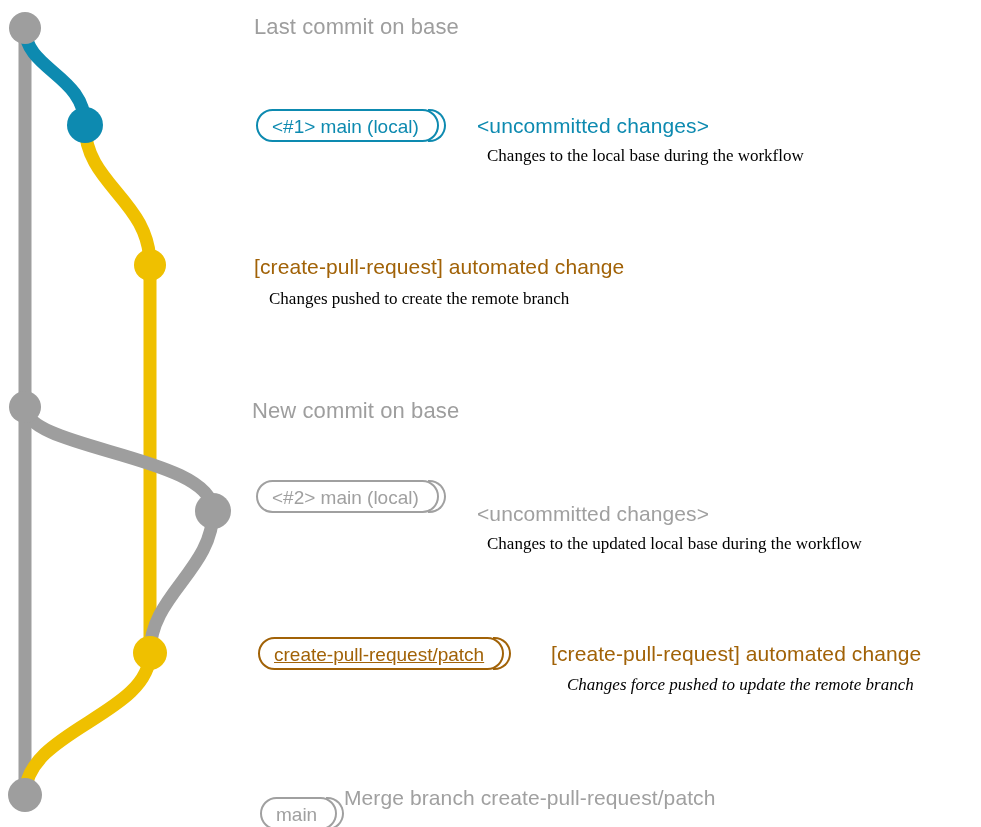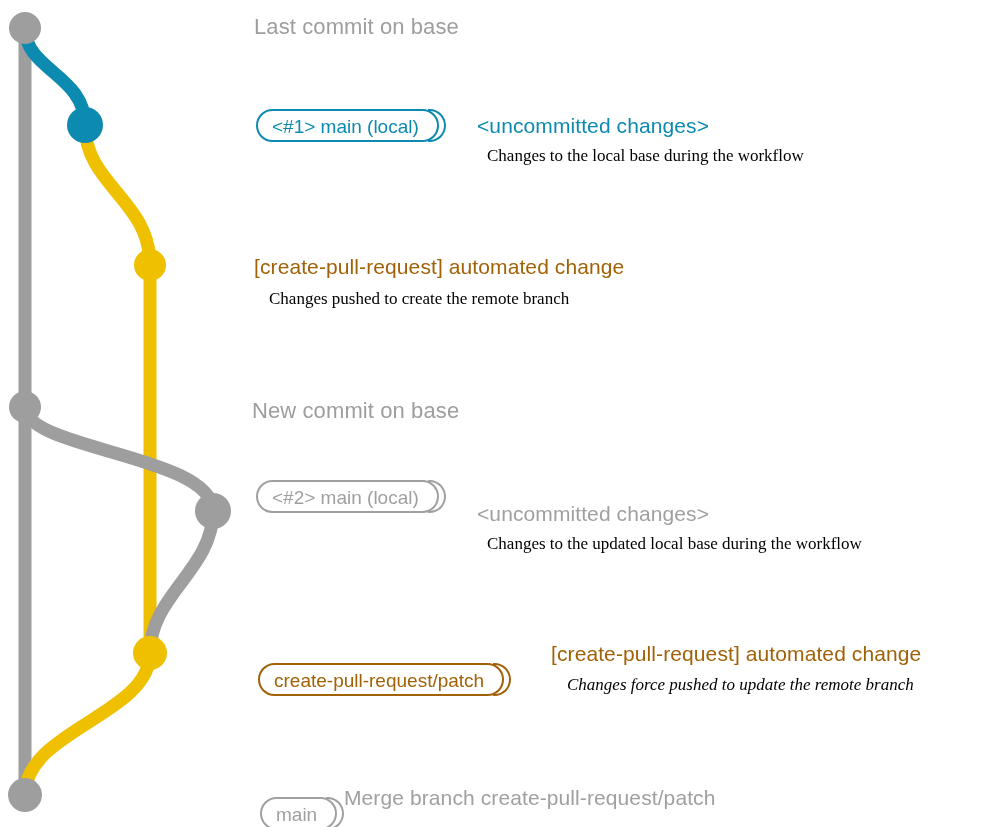--- a/index.html
+++ b/index.html
@@ -120,18 +120,18 @@
 
 <div class="commit-subject c-yellow" style="left:254px; top:255px;">[create-pull-request] automated change</div>
 <div class="commit-note" style="left:269px; top:289px;text-align:right;">Changes pushed to create the remote branch</div>
 
 <div class="plain-heading c-gray" style="left:252px; top:398px;">New commit on base</div>
 
 <div class="ref-pill c-grayd" style="left:256px; top:480px;">&lt;#2&gt; main (local)</div>
 <div class="commit-subject c-grayd" style="left:477px; top:502px;">&lt;uncommitted changes&gt;</div>
 <div class="commit-note" style="left:487px; top:534px;">Changes to the updated local base during the workflow</div>
 
-<div class="ref-pill c-yellow" style="left:258px; top:663px;">create-pull-request/patch</div>
+<div class="ref-pill c-yellow" style="left:258px; top:637px;text-decoration:underline;">create-pull-request/patch</div>
 <div class="commit-subject c-yellow" style="left:551px; top:642px;">[create-pull-request] automated change</div>
 <div class="commit-note" style="left:567px; top:675px;font-style:italic;">Changes force pushed to update the remote branch</div>
 
 <div class="ref-pill c-grayd" style="left:260px; top:797px;">main</div>
 <div class="commit-subject c-grayd" style="left:344px; top:786px;text-align:center;">Merge branch create-pull-request/patch</div>
 
 </body></html>

